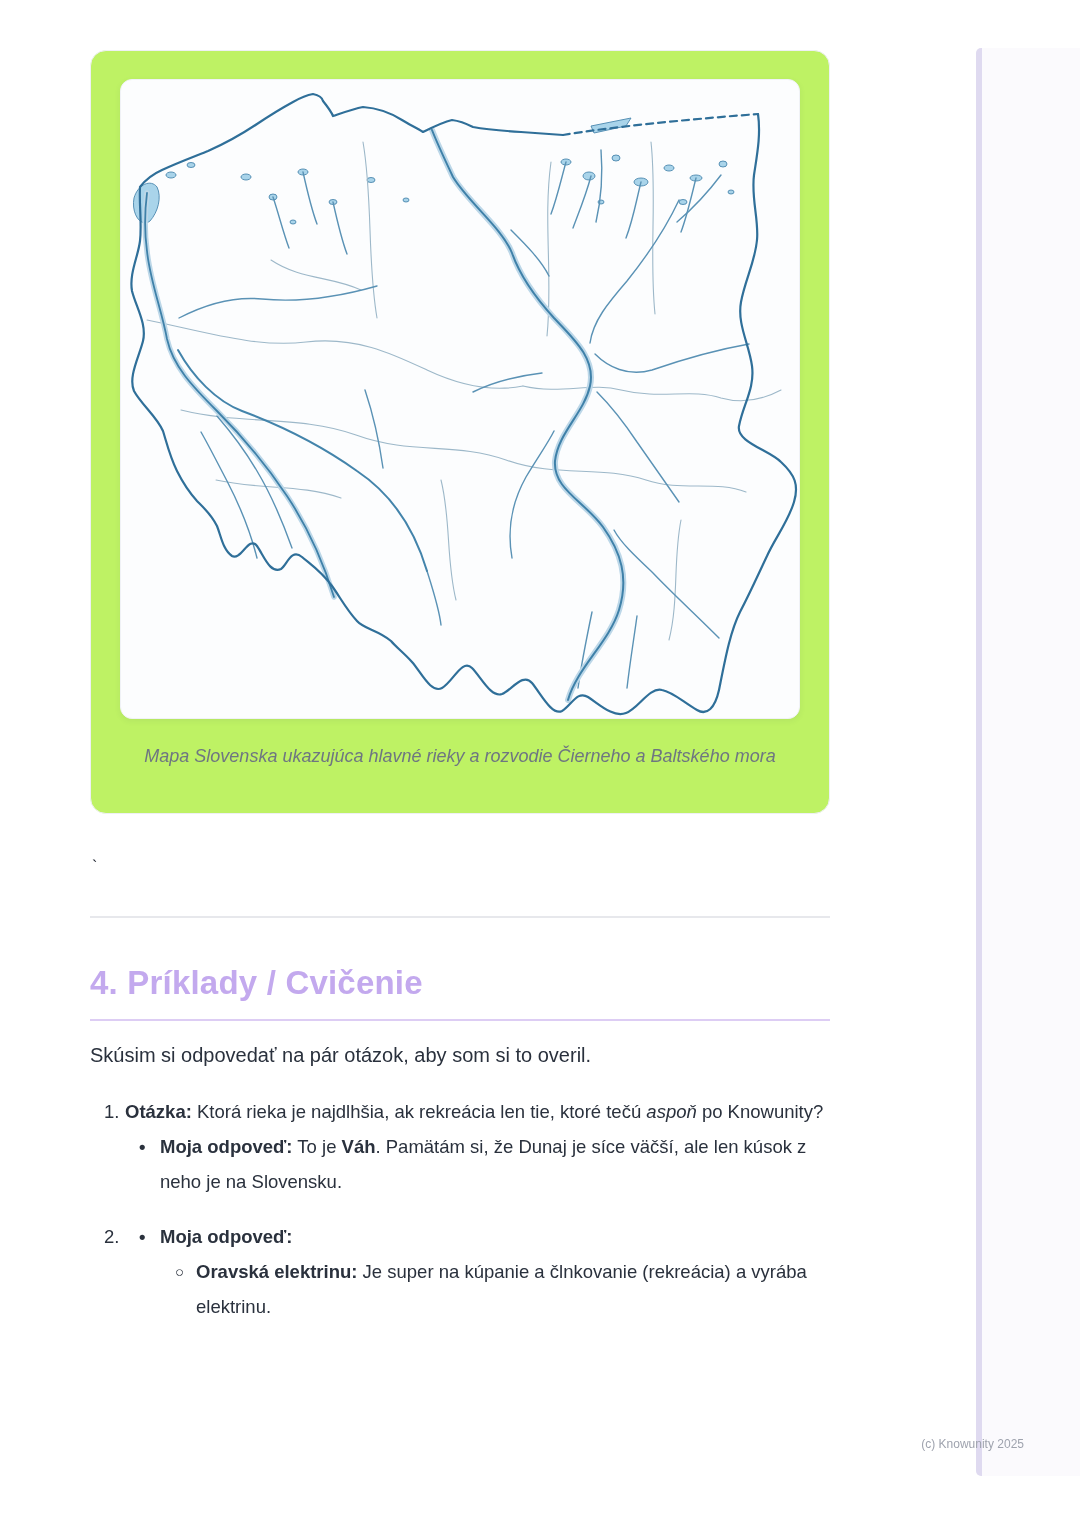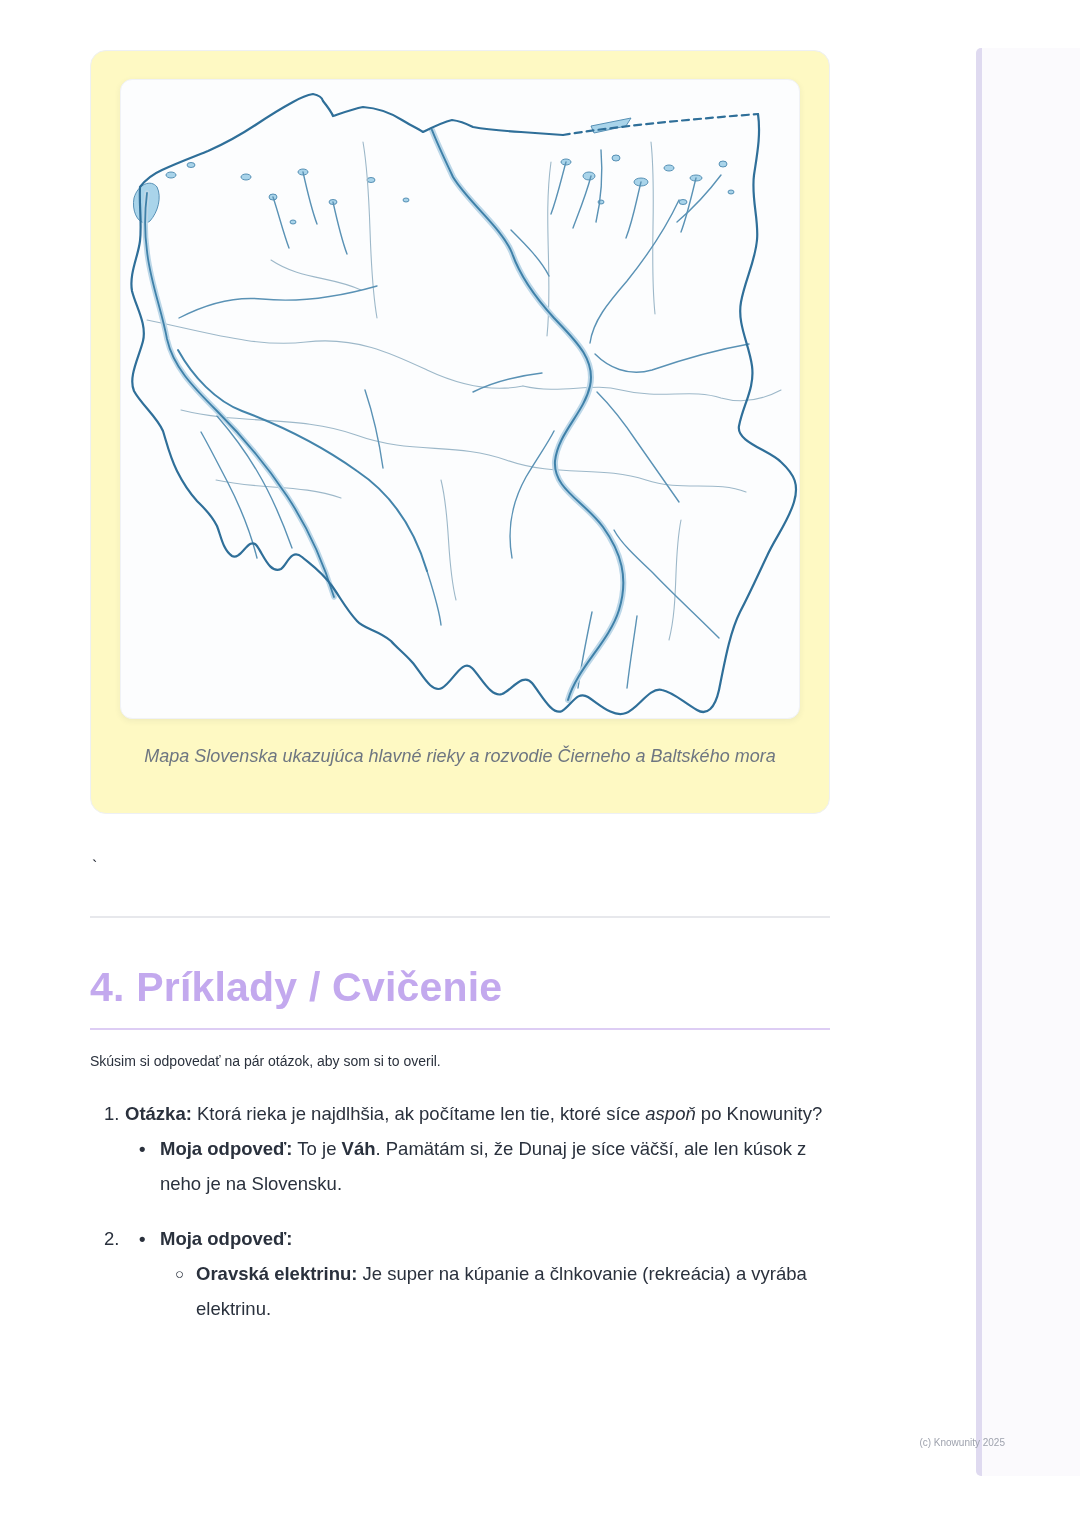--- a/index.html
+++ b/index.html
@@ -14,67 +14,67 @@
   .side-strip {
     position:absolute; left:976px; top:48px; width:104px; height:1428px;
     background:#fbfafd; border-left:6px solid #dfdaf0;
     border-top-left-radius:5px; border-bottom-left-radius:5px;
   }
   
   .content { position:absolute; left:90px; top:50px; width:740px; }
 
   
   .figure-card {
-    width:740px; background:#fef9c3; border:1px solid #eef0f4;
+    width:740px; background:#bef264; border:1px solid #eef0f4;
     border-radius:16px; padding:28px 29px 42px;
   }
   .map-card {
     width:680px; height:640px; background:#fcfdfe;
     border:1px solid #f0f2f6; border-radius:12px;
     box-shadow:0 2px 6px rgba(40,60,90,0.07);
     overflow:hidden;
   }
   .map-card svg { display:block; width:680px; height:640px; }
   .figure-caption {
     margin:22px auto 0; width:94%;
     font-style:italic; font-size:18px; line-height:30px;
     color:#6e7681; text-align:center;
   }
 
   .stray { margin:44px 0 0 2px; font-size:16px; color:#1f2530; height:22px; }
 
   .divider { margin-top:36px; border:none; border-top:2px solid #e7e8ec; }
 
   .section-heading {
-    margin-top:46px; font-size:41px; font-weight:700;
+    margin-top:46px; font-size:33px; font-weight:700;
     color:#c3a9ee; letter-spacing:0.2px;
   }
   .heading-rule { margin-top:17px; border:none; border-top:2px solid #ddcdf4; }
 
-  .intro { margin-top:23px; font-size:14px; color:#2a313d; }
+  .intro { margin-top:23px; font-size:20px; color:#2a313d; }
 
   
   .qa-list { margin-top:27px; font-size:18.5px; line-height:35px; }
   .qa-item { display:flex; }
   .qa-item + .qa-item { margin-top:20px; }
   .qa-num { flex:0 0 35px; padding-left:14px; }
   .qa-content { flex:1; }
   .ans-row { display:flex; }
   .ans-bullet { flex:0 0 35px; padding-left:14px; font-weight:700; }
   .ans-content { flex:1; }
   .sub-row { display:flex; }
   .sub-bullet { flex:0 0 36px; padding-left:15px; font-size:15px; }
   .sub-content { flex:1; }
   .b { font-weight:700; }
   .i { font-style:italic; }
 
   
   .footer {
-    position:absolute; top:1437px; right:75px;
-    font-size:10px; color:#9fa3ae;
+    position:absolute; top:1437px; right:56px;
+    font-size:12px; color:#9fa3ae;
   }
 </style>
 </head>
 <body>
 
 <div class="page">
 
   <div class="side-strip"></div>
 
   <div class="content">
@@ -187,21 +187,21 @@
     <h2 class="section-heading">4. Príklady / Cvičenie</h2>
     <hr class="heading-rule">
 
     <p class="intro">Skúsim si odpovedať na pár otázok, aby som si to overil.</p>
 
     <div class="qa-list">
 
       <div class="qa-item">
         <div class="qa-num">1.</div>
         <div class="qa-content">
-          <div><span class="b">Otázka:</span><span> Ktorá rieka je najdlhšia, ak počítame len tie, ktoré síce </span><span class="i">aspoň</span><span> po Knowunity?</span></div>
+          <div><span class="b">Otázka:</span><span> Ktorá rieka je najdlhšia, ak rekreácia len tie, ktoré tečú </span><span class="i">aspoň</span><span> po Knowunity?</span></div>
           <div class="ans-row">
             <div class="ans-bullet">•</div>
             <div class="ans-content"><span class="b">Moja odpoveď:</span><span> To je </span><span class="b">Váh</span><span>. Pamätám si, že Dunaj je síce väčší, ale len kúsok z neho je na Slovensku.</span></div>
           </div>
         </div>
       </div>
 
       <div class="qa-item">
         <div class="qa-num">2.</div>
         <div class="qa-content">

